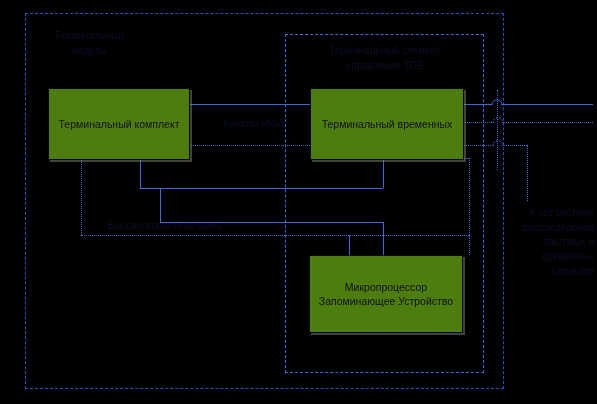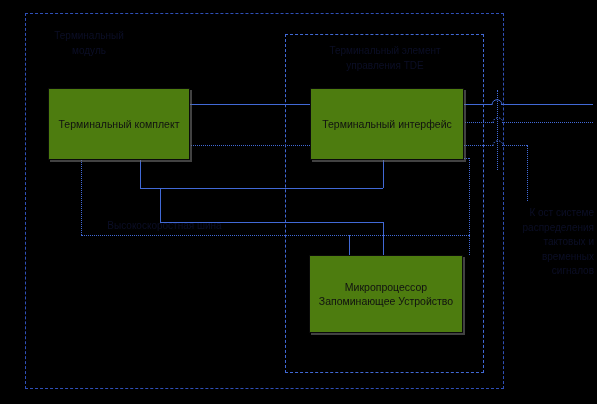--- a/index.html
+++ b/index.html
@@ -78,20 +78,21 @@
   <div class="wire wh dot" style="left:188px;top:145px;width:122px;"></div>
   <div class="wire wh dot" style="left:462px;top:145px;width:31px;"></div>
   <div class="wire wh dot" style="left:502px;top:145px;width:25px;"></div>
   <div class="wire wv dot" style="left:527px;top:145px;height:56px;"></div>
   <svg class="hop" style="left:491px;top:138px;width:16px;height:10px;" viewBox="0 0 16 10">
     <path d="M2 8 C2 1, 12 1, 12 8" fill="none" stroke="#4169d6" stroke-width="1" stroke-dasharray="1.5 1.5"></path>
   </svg>
 
   <div class="wire wv dot" style="left:497px;top:90px;height:80px;"></div>
 
+  <div class="lbl" id="lbl-pcm" style="left:208px;top:117px;width:90px;">Каналы ИКМ</div>
 
   <div class="wire wv" style="left:140px;top:158px;height:30px;"></div>
   <div class="wire wh" style="left:140px;top:188px;width:243px;"></div>
   <div class="wire wv" style="left:383px;top:158px;height:30px;"></div>
 
   <div class="wire wv" style="left:160px;top:188px;height:34px;"></div>
   <div class="wire wh" style="left:160px;top:222px;width:223px;"></div>
   <div class="wire wv" style="left:383px;top:222px;height:33px;"></div>
 
   <div class="wire wv dot" style="left:81px;top:158px;height:77px;"></div>
@@ -101,21 +102,21 @@
   <div class="wire wh dot" style="left:440px;top:158px;width:29px;"></div>
   <div class="lbl" id="lbl-ls-bus" style="left:92px;top:219px;width:145px;">Высокоскоростная шина</div>
 
   <div class="wire wv" style="left:349px;top:235px;height:20px;"></div>
 
   <div class="block" id="block-terminal-kit">
     <span>Терминальный комплект</span>
   </div>
 
   <div class="block" id="block-terminal-interface">
-    <span>Терминальный интерфейс</span>
+    <span>Терминальный временных</span>
   </div>
 
   <div class="block" id="block-microprocessor">
     <span style="white-space:pre-line;">Микропроцессор
 Запоминающее Устройство</span>
   </div>
 
   <div class="lbl" id="lbl-external" style="left:502px;top:206px;width:92px;text-align:right;">К ост системе
 распределения
 тактовых и

